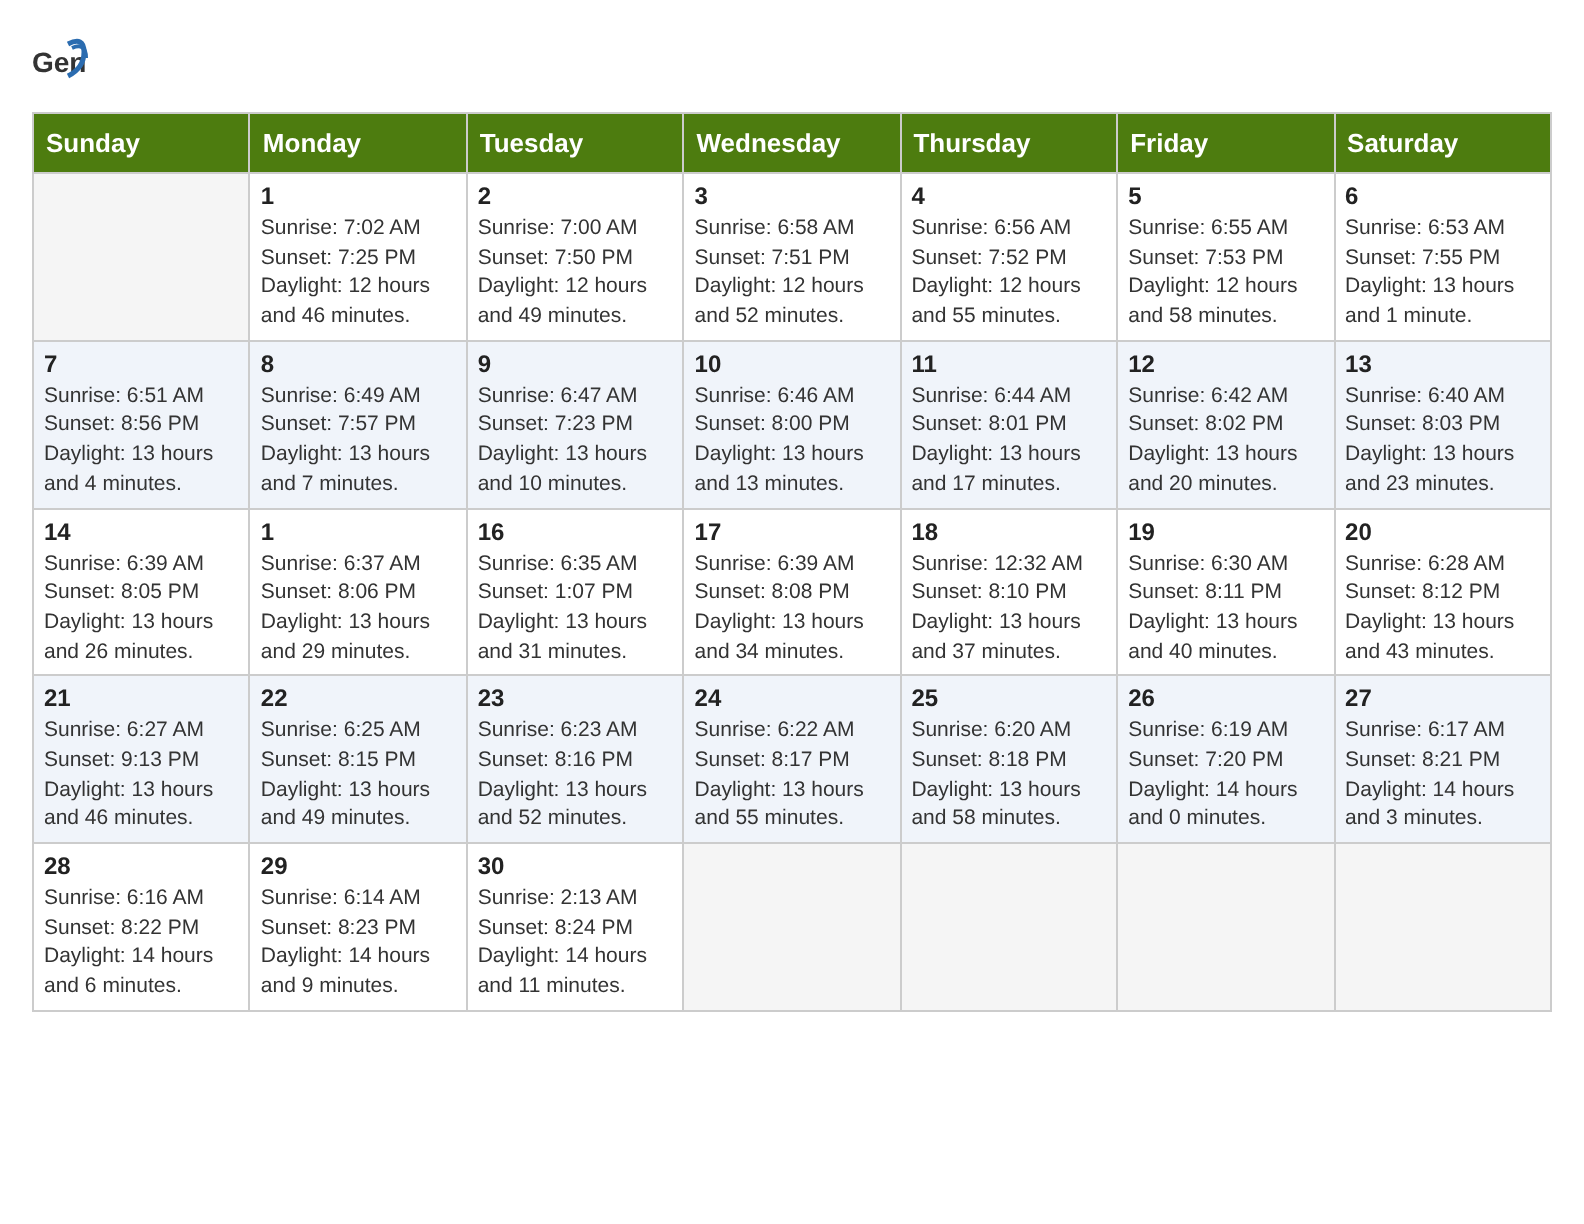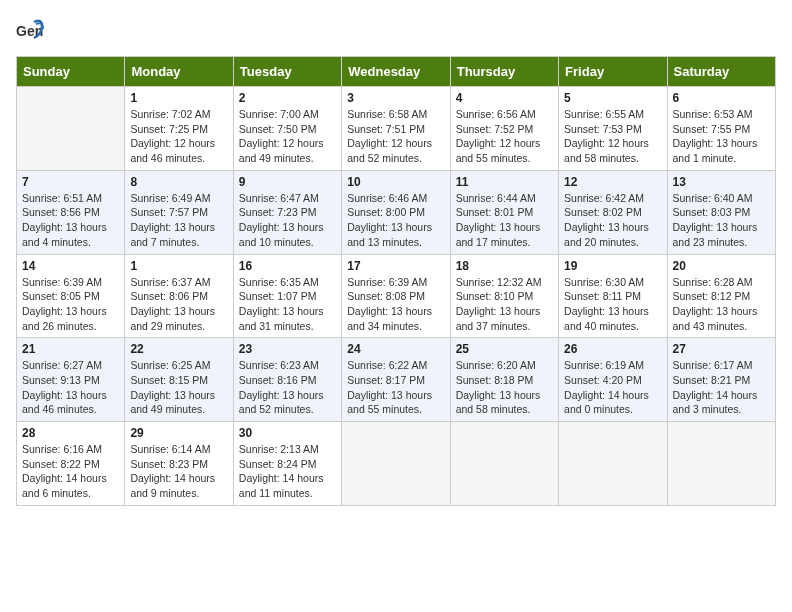--- a/index.html
+++ b/index.html
@@ -291,21 +291,21 @@
         <td>
           <span class="day-num">25</span>
           <span class="cell-line">Sunrise: 6:20 AM</span>
           <span class="cell-line">Sunset: 8:18 PM</span>
           <span class="cell-line">Daylight: 13 hours</span>
           <span class="cell-line">and 58 minutes.</span>
         </td>
         <td>
           <span class="day-num">26</span>
           <span class="cell-line">Sunrise: 6:19 AM</span>
-          <span class="cell-line">Sunset: 4:20 PM</span>
+          <span class="cell-line">Sunset: 7:20 PM</span>
           <span class="cell-line">Daylight: 14 hours</span>
           <span class="cell-line">and 0 minutes.</span>
         </td>
         <td>
           <span class="day-num">27</span>
           <span class="cell-line">Sunrise: 6:17 AM</span>
           <span class="cell-line">Sunset: 8:21 PM</span>
           <span class="cell-line">Daylight: 14 hours</span>
           <span class="cell-line">and 3 minutes.</span>
         </td>

